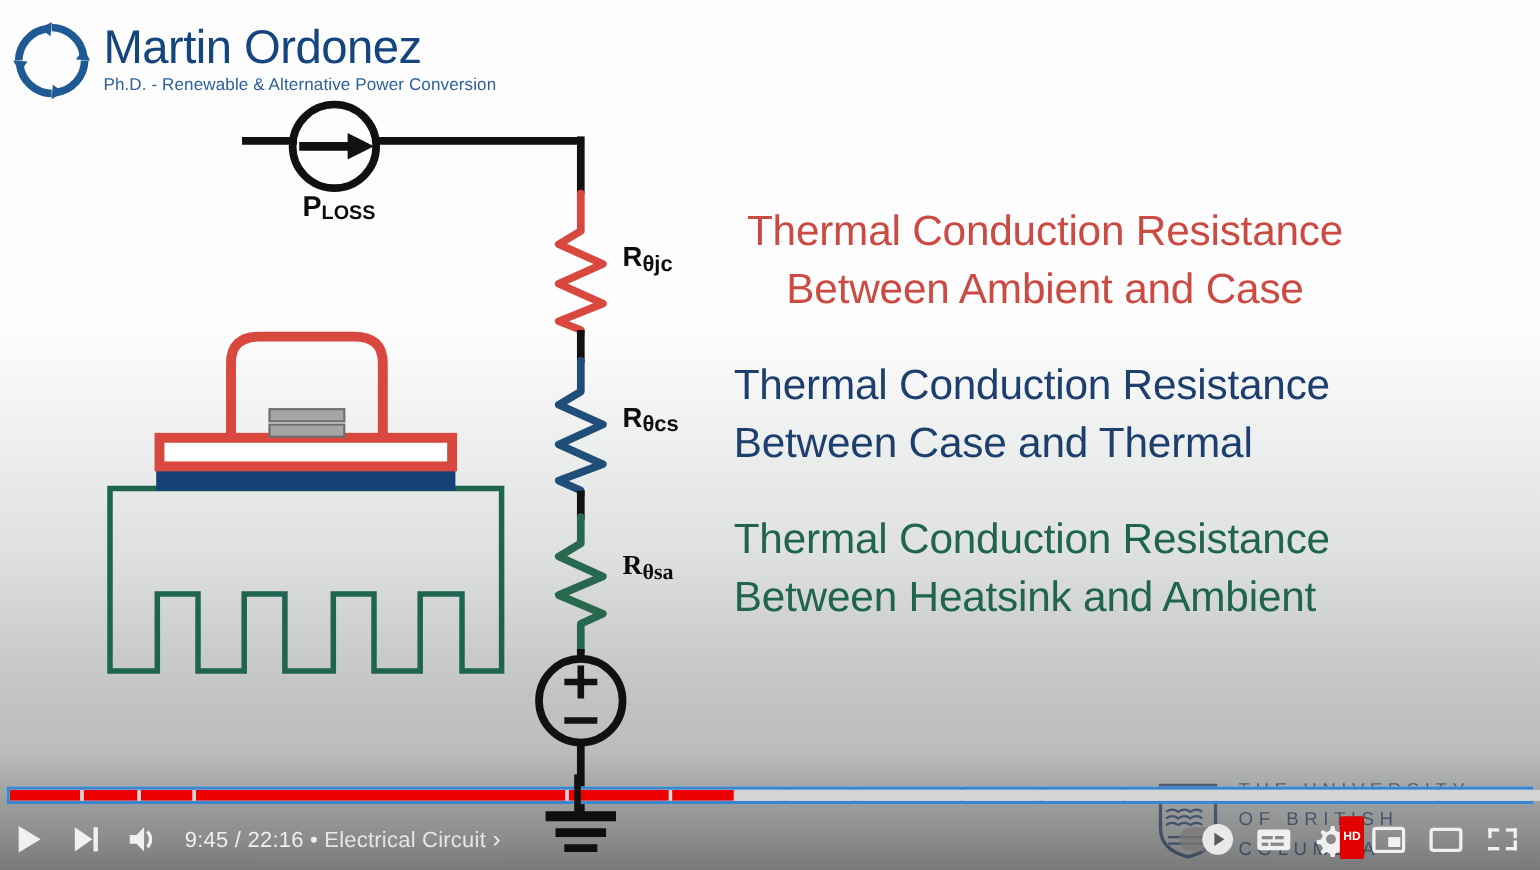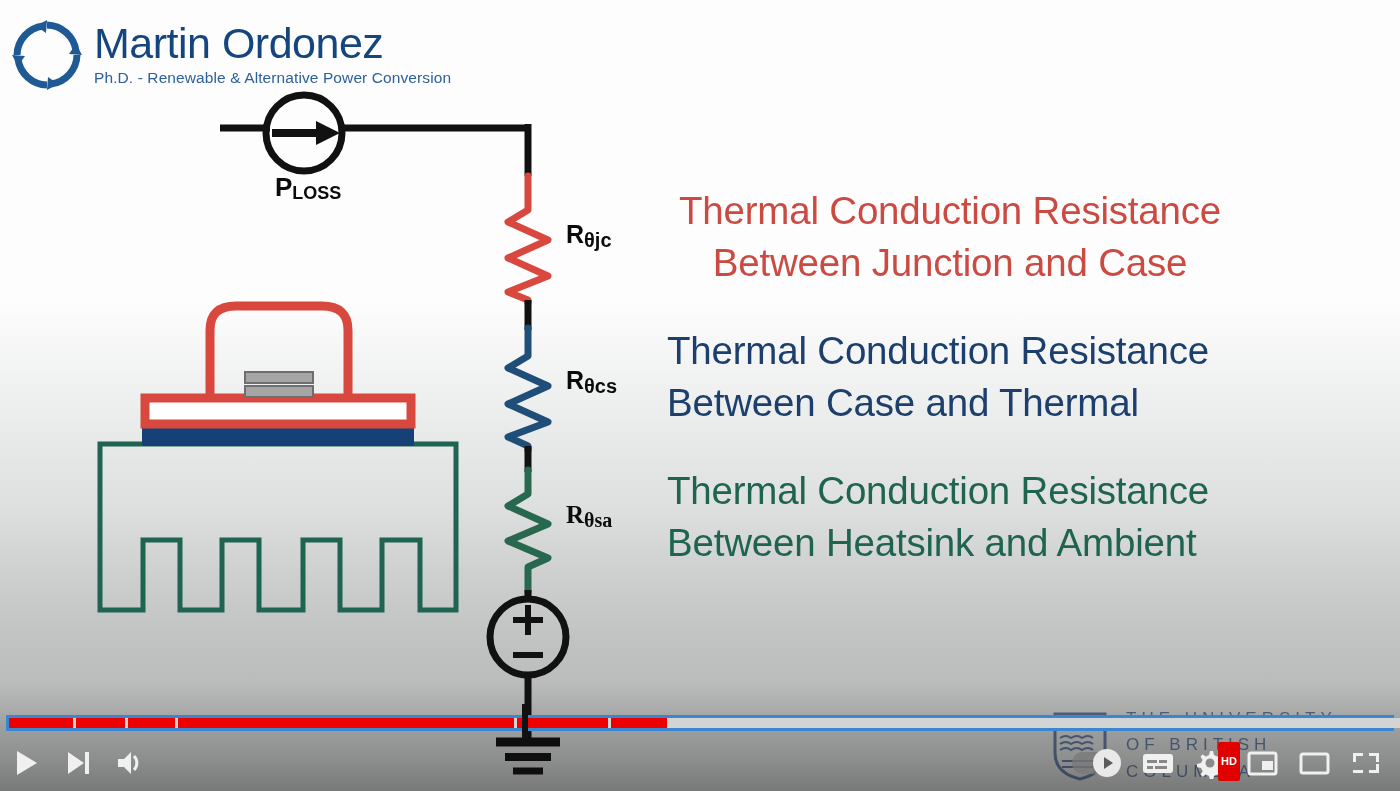--- a/index.html
+++ b/index.html
@@ -152,21 +152,21 @@
   <div class="rlabel" id="lab-cs">
     <span>R</span><span class="sub">θcs</span>
   </div>
   <div class="rlabel" id="lab-sa">
     <span>R</span><span class="sub">θsa</span>
   </div>
 
 
   <div class="desc" id="desc1">
     <div>Thermal Conduction Resistance</div>
-    <div style="text-align:center">Between Junction and Case</div>
+    <div style="text-align:center">Between Ambient and Case</div>
   </div>
   <div class="desc" id="desc2">
     <div>Thermal Conduction Resistance</div>
     <div>Between Case and Thermal</div>
   </div>
   <div class="desc" id="desc3">
     <div>Thermal Conduction Resistance</div>
     <div>Between Heatsink and Ambient</div>
   </div>
 
@@ -249,20 +249,27 @@
           <polygon points="5,4 21,15 5,26"></polygon>
           <rect x="22" y="4" width="4" height="22"></rect>
         </svg>
     </div>
     <div class="btn">
       <svg width="32" height="30" viewBox="0 0 32 30">
         <polygon points="4,11 10,11 17,4 17,26 10,19 4,19"></polygon>
         <path d="M20 8 a10 10 0 0 1 0 14" fill="none" stroke="#f0f0f0" stroke-width="3"></path>
       </svg>
     </div>
+    <div id="time-text">
+      <span>9:45</span>
+      <span>/</span>
+      <span>22:16</span>
+      <span>•</span>
+      <span class="chapter-name">Electrical Circuit</span><span class="chev">›</span>
+    </div>
 
     <div class="spacer"></div>
 
     <div id="right-ctrls">
       <div id="autoplay">
         <div class="track">
           <div class="knob">
               <i></i>
             </div>
         </div>

